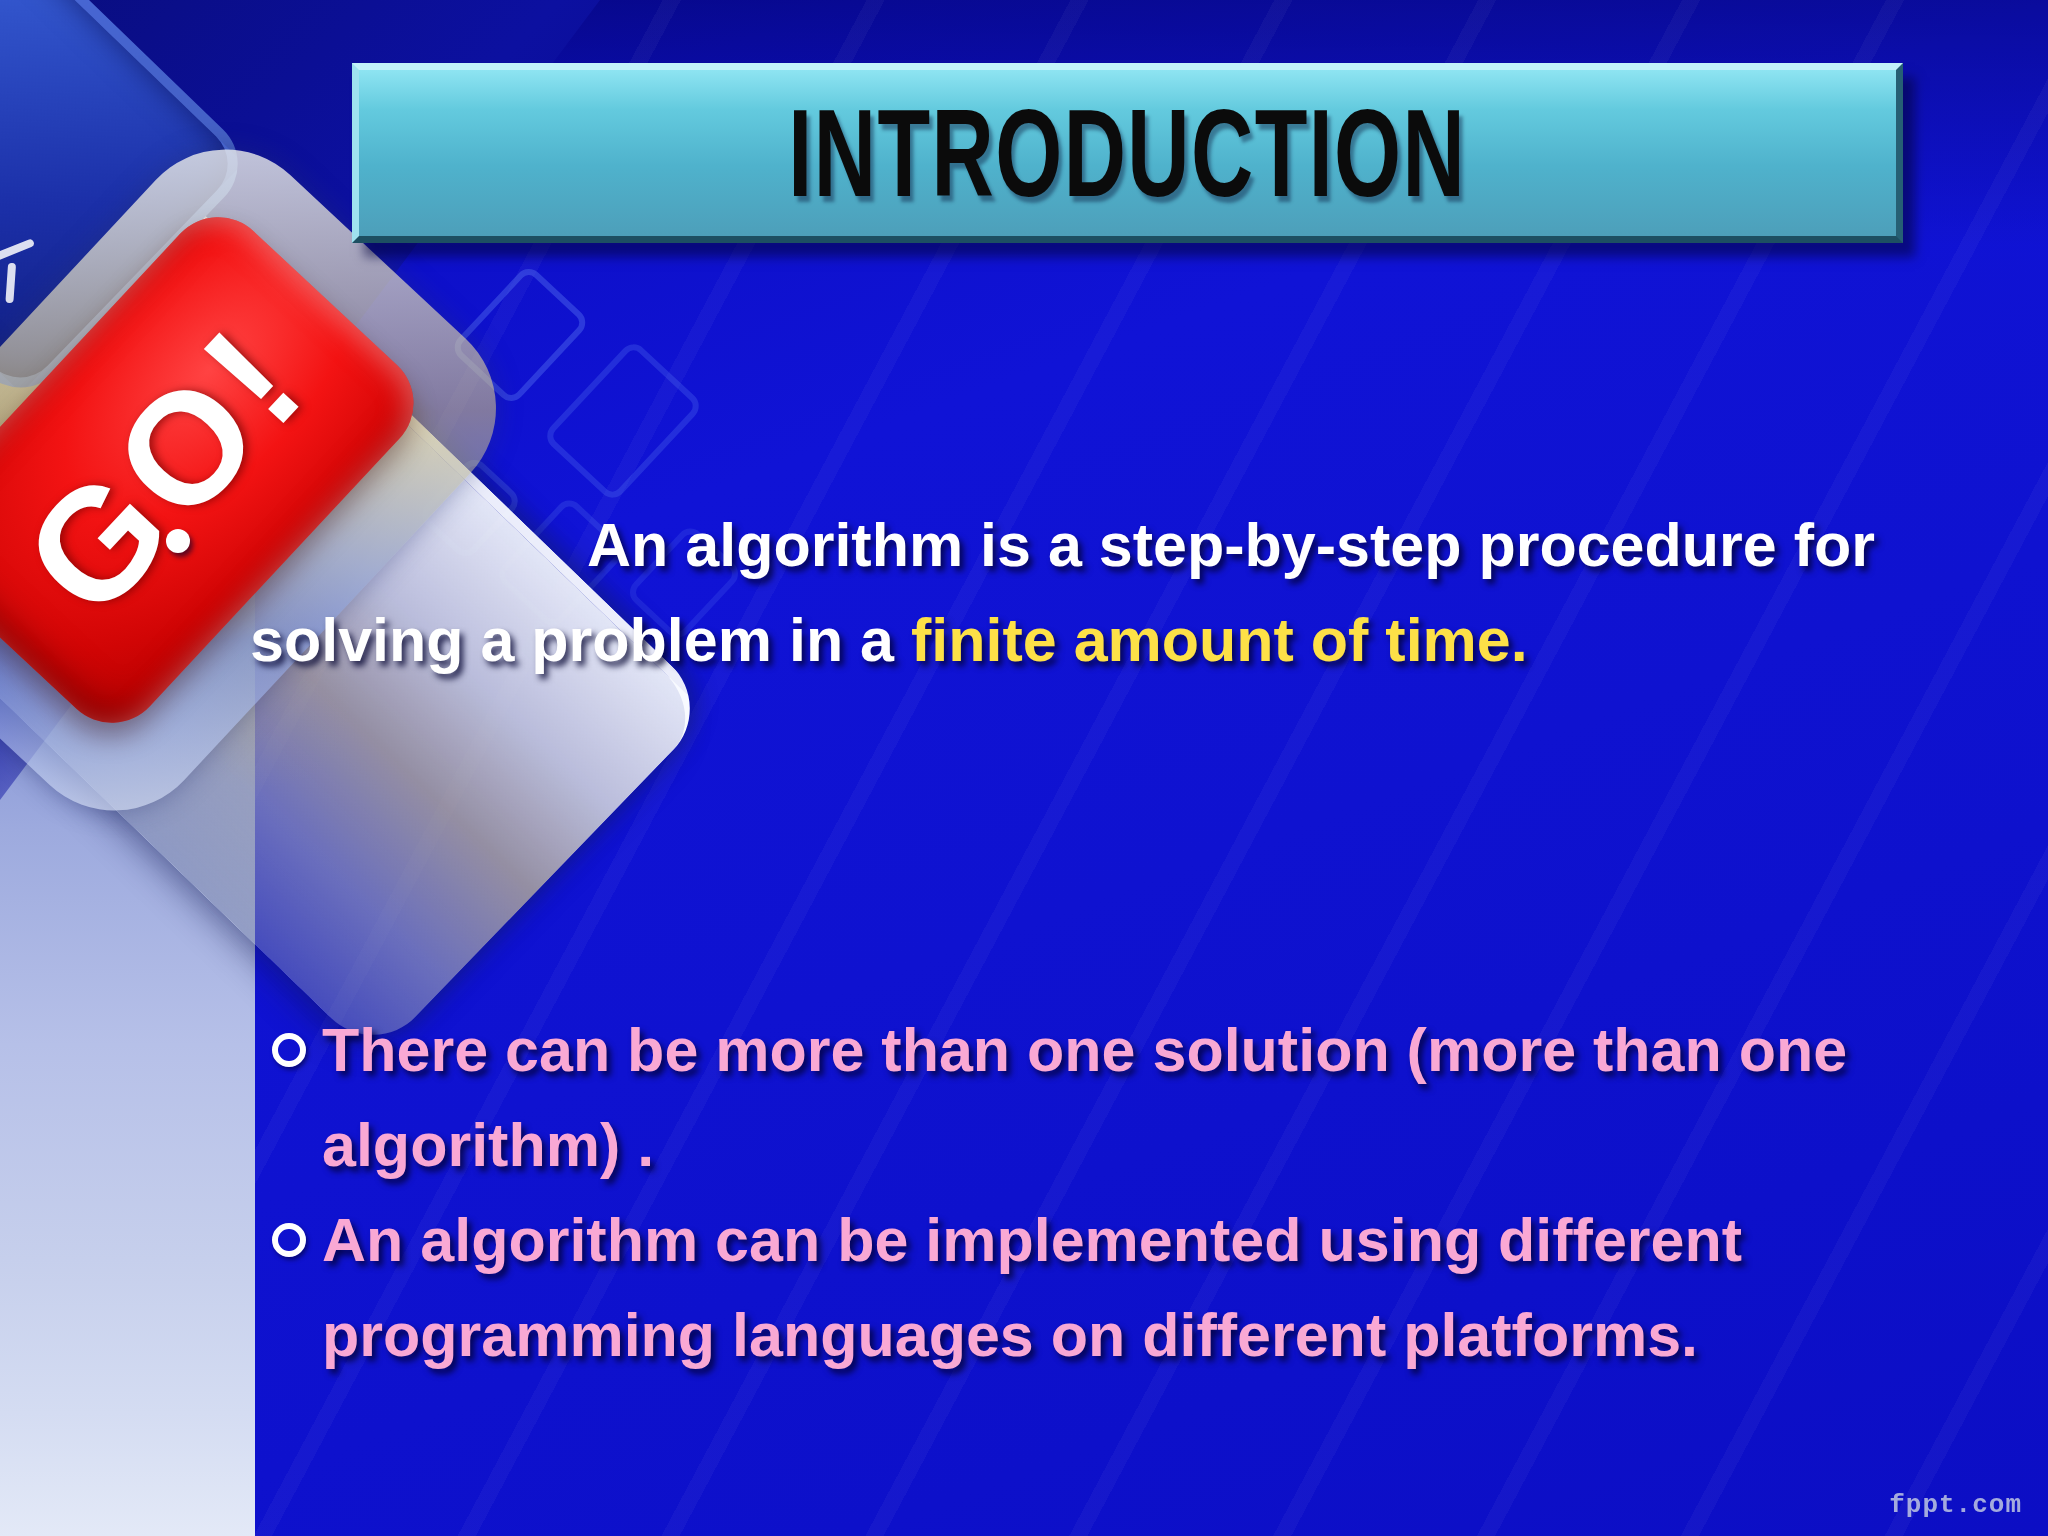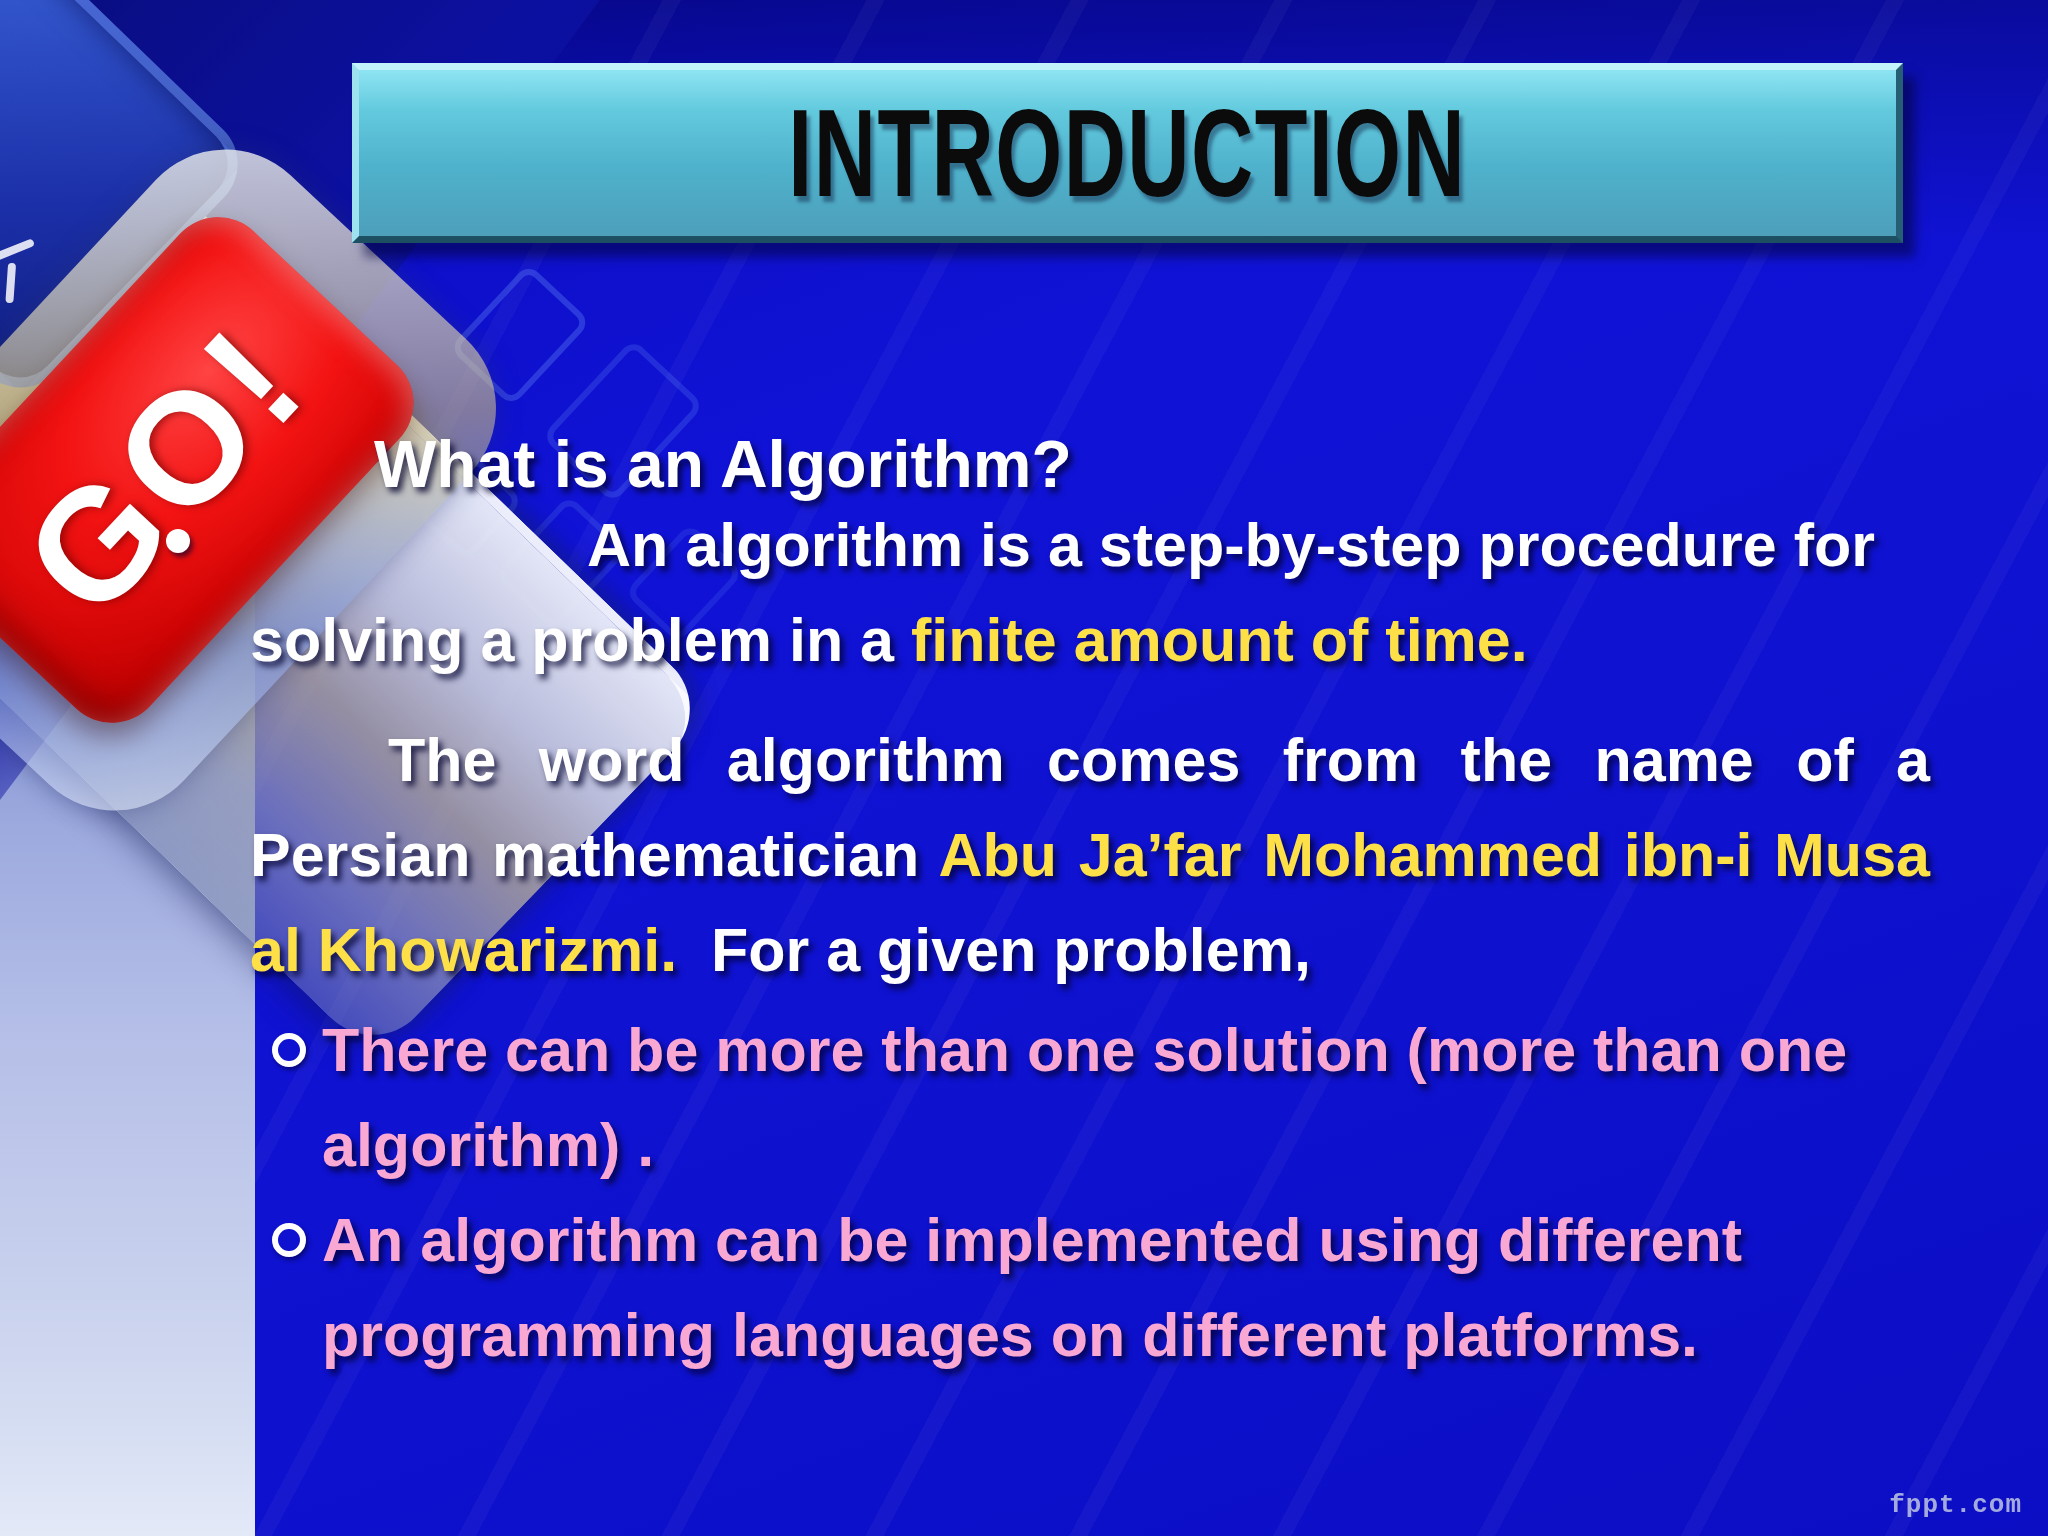--- a/index.html
+++ b/index.html
@@ -170,27 +170,25 @@
     <div class="key-recess"></div>
     <div class="key-go">
       <span class="go-label">GO!</span>
     </div>
   </div>
 
   <div class="title-bar">
     <span class="title-text">INTRODUCTION</span>
   </div>
 
-  <div class="txt heading">What is an Algorithm?</div>
 
   <div class="dot-bullet"></div>
 
   <div class="txt para1"><span>An algorithm is a step-by-step procedure for solving a problem in a </span><span class="yellow">finite amount of time.</span></div>
 
-  <div class="txt para2"><span>The word algorithm comes from the name of a Persian mathematician </span><span class="yellow">Abu Ja’far Mohammed ibn-i Musa al Khowarizmi.</span><span>&nbsp; For a given problem,</span></div>
 
   <div class="sub-list">
     <div class="sub-item">
       <div class="o-bullet"></div>
       <div class="sub-text">There can be more than one solution (more than one algorithm) .</div>
     </div>
     <div class="sub-item">
       <div class="o-bullet"></div>
       <div class="sub-text">An algorithm can be implemented using different programming languages on different platforms.</div>
     </div>

